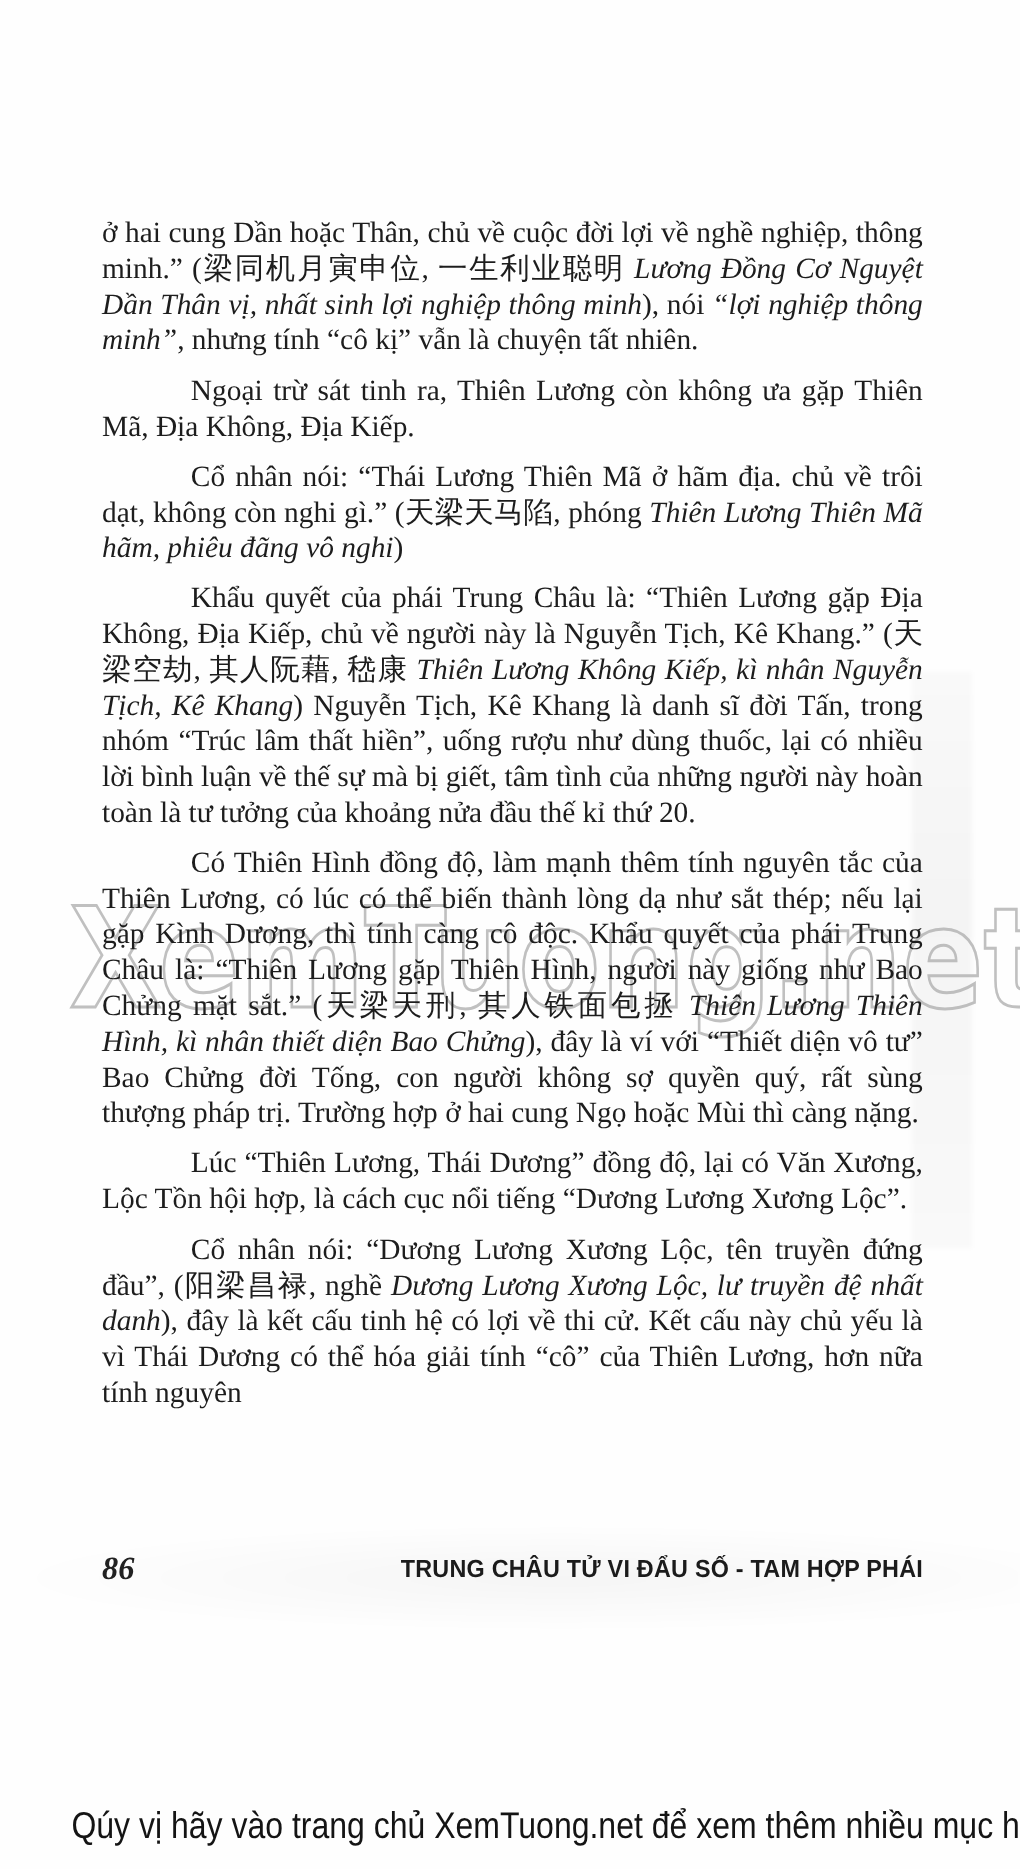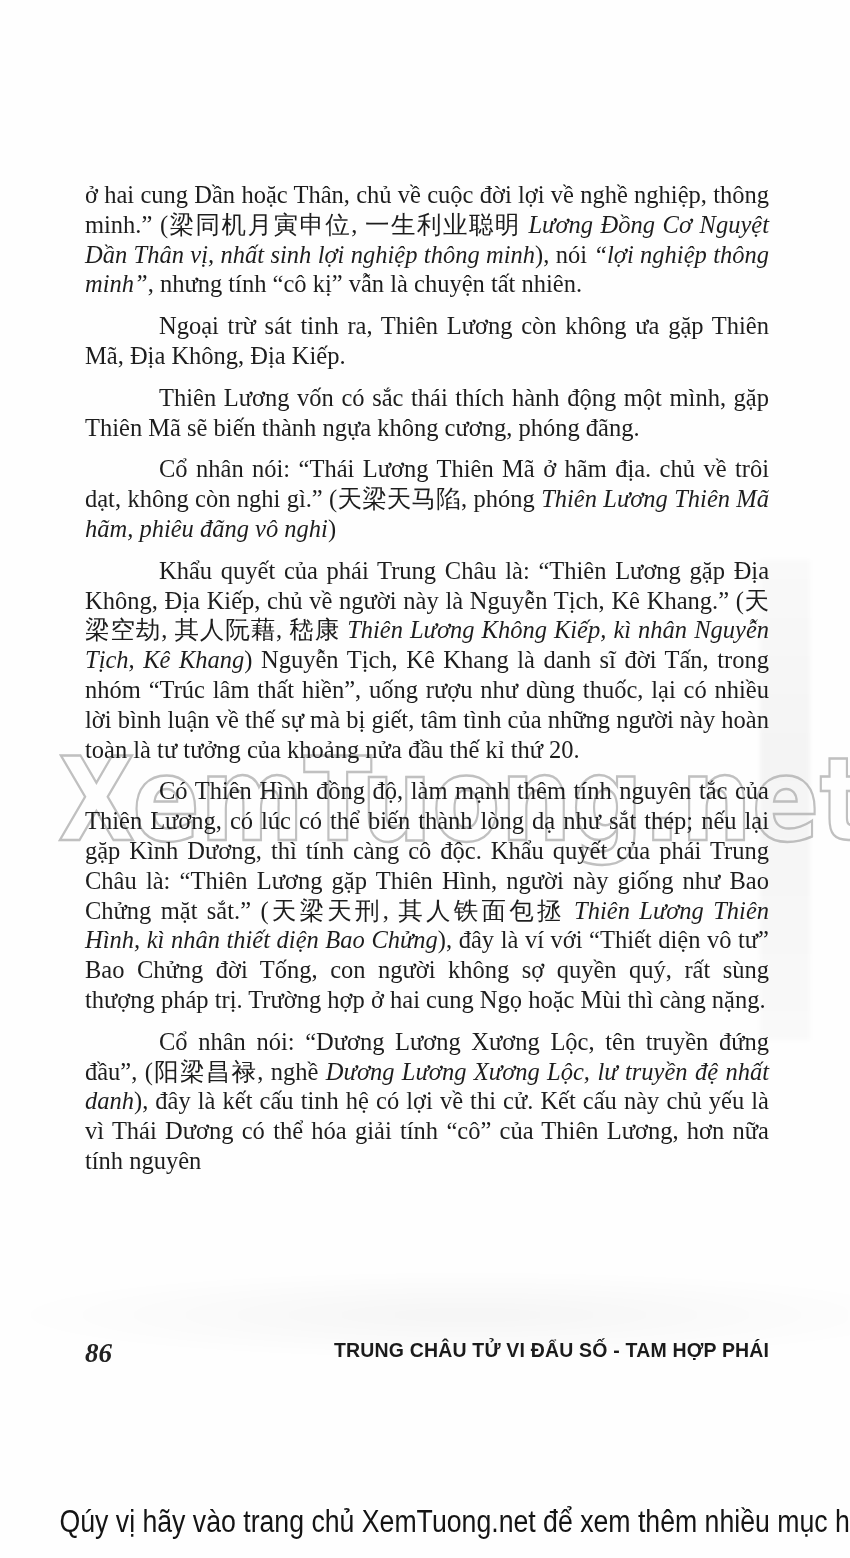--- a/index.html
+++ b/index.html
@@ -73,27 +73,27 @@
     margin-top: 12px;
   }
   .seg-i {
     font-style: italic;
   }
   .seg-c {
     font-family: "Liberation Serif", "DejaVu Serif", serif;
   }
   .footer {
     position: absolute;
-    top: 1338px;
+    top: 1292px;
     left: 85px;
     width: 684px;
     z-index: 2;
     display: flex;
     justify-content: space-between;
-    align-items: flex-start;
+    align-items: center;
   }
   .pagenum {
     font-family: "Liberation Serif", "DejaVu Serif", serif;
     font-style: italic;
     font-weight: bold;
     font-size: 27px;
     color: #222;
   }
   .running-title {
     font-family: "Liberation Sans", "DejaVu Sans", sans-serif;
@@ -126,24 +126,24 @@
 <div class="page">
 
   <div class="scan-noise-right"></div>
   <div class="scan-noise-bottom"></div>
 
   <div class="watermark">XemTuong.net</div>
 
   <div class="content">
       <p><span class="seg-n">ở hai cung Dần hoặc Thân, chủ về cuộc đời lợi về nghề nghiệp, thông minh.” (</span><span class="seg-c">梁同机月寅申位, 一生利业聪明 </span><span class="seg-i">Lương Đồng Cơ Nguyệt Dần Thân vị, nhất sinh lợi nghiệp thông minh</span><span class="seg-n">), nói </span><span class="seg-i">“lợi nghiệp thông minh”</span><span class="seg-n">, nhưng tính “cô kị” vẫn là chuyện tất nhiên.</span></p>
       <p class="indent"><span class="seg-n">Ngoại trừ sát tinh ra, Thiên Lương còn không ưa gặp Thiên Mã, Địa Không, Địa Kiếp.</span></p>
-      <p class="indent"><span class="seg-n">Thiên Lương vốn có sắc thái thích hành động một mình, gặp Thiên Mã sẽ biến thành ngựa không cương, phóng đãng.</span></p>
       <p class="indent"><span class="seg-n">Cổ nhân nói: “Thái Lương Thiên Mã ở hãm địa. chủ về trôi dạt, không còn nghi gì.” (</span><span class="seg-c">天梁天马陷, phóng </span><span class="seg-i">Thiên Lương Thiên Mã hãm, phiêu đãng vô nghi</span><span class="seg-n">)</span></p>
       <p class="indent"><span class="seg-n">Khẩu quyết của phái Trung Châu là: “Thiên Lương gặp Địa Không, Địa Kiếp, chủ về người này là Nguyễn Tịch, Kê Khang.” (</span><span class="seg-c">天梁空劫, 其人阮藉, 嵇康 </span><span class="seg-i">Thiên Lương Không Kiếp, kì nhân Nguyễn Tịch, Kê Khang</span><span class="seg-n">) Nguyễn Tịch, Kê Khang là danh sĩ đời Tấn, trong nhóm “Trúc lâm thất hiền”, uống rượu như dùng thuốc, lại có nhiều lời bình luận về thế sự mà bị giết, tâm tình của những người này hoàn toàn là tư tưởng của khoảng nửa đầu thế kỉ thứ 20.</span></p>
       <p class="indent"><span class="seg-n">Có Thiên Hình đồng độ, làm mạnh thêm tính nguyên tắc của Thiên Lương, có lúc có thể biến thành lòng dạ như sắt thép; nếu lại gặp Kình Dương, thì tính càng cô độc. Khẩu quyết của phái Trung Châu là: “Thiên Lương gặp Thiên Hình, người này giống như Bao Chửng mặt sắt.” (</span><span class="seg-c">天梁天刑, 其人铁面包拯 </span><span class="seg-i">Thiên Lương Thiên Hình, kì nhân thiết diện Bao Chửng</span><span class="seg-n">), đây là ví với “Thiết diện vô tư” Bao Chửng đời Tống, con người không sợ quyền quý, rất sùng thượng pháp trị. Trường hợp ở hai cung Ngọ hoặc Mùi thì càng nặng.</span></p>
+      <p class="indent"><span class="seg-n">Lúc “Thiên Lương, Thái Dương” đồng độ, lại có Văn Xương, Lộc Tồn hội hợp, là cách cục nổi tiếng “Dương Lương Xương Lộc”.</span></p>
       <p class="indent"><span class="seg-n">Cổ nhân nói: “Dương Lương Xương Lộc, tên truyền đứng đầu”, (</span><span class="seg-c">阳梁昌禄, nghề </span><span class="seg-i">Dương Lương Xương Lộc, lư truyền đệ nhất danh</span><span class="seg-n">), đây là kết cấu tinh hệ có lợi về thi cử. Kết cấu này chủ yếu là vì Thái Dương có thể hóa giải tính “cô” của Thiên Lương, hơn nữa tính nguyên</span></p>
     </div>
 
   <div class="footer">
     <span class="pagenum">86</span>
     <span class="running-title">TRUNG CHÂU TỬ VI ĐẨU SỐ - TAM HỢP PHÁI</span>
   </div>
 
   <div class="banner">Qúy vị hãy vào trang chủ XemTuong.net để xem thêm nhiều mục hay khác</div>
 

